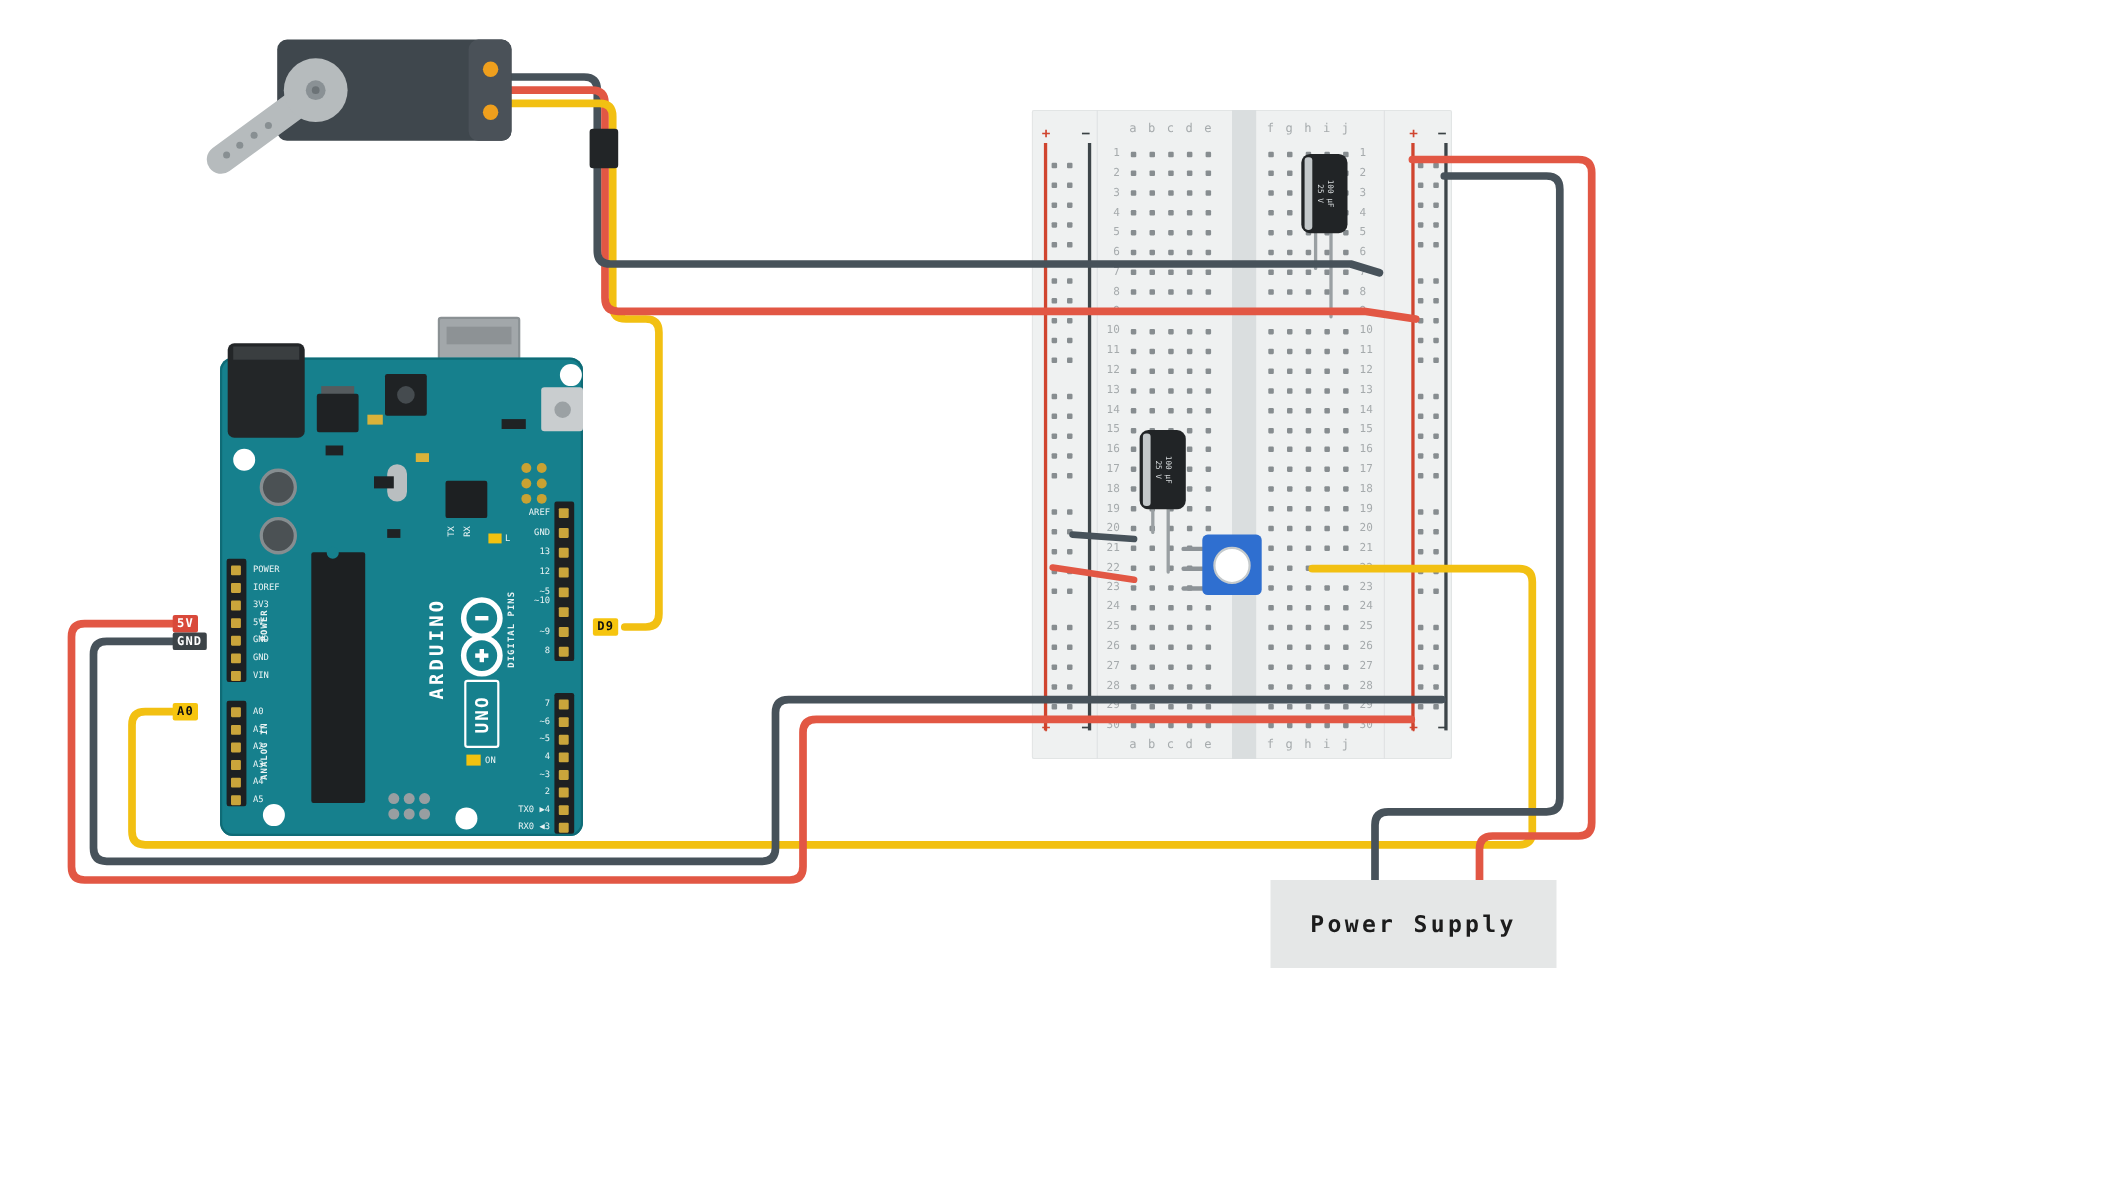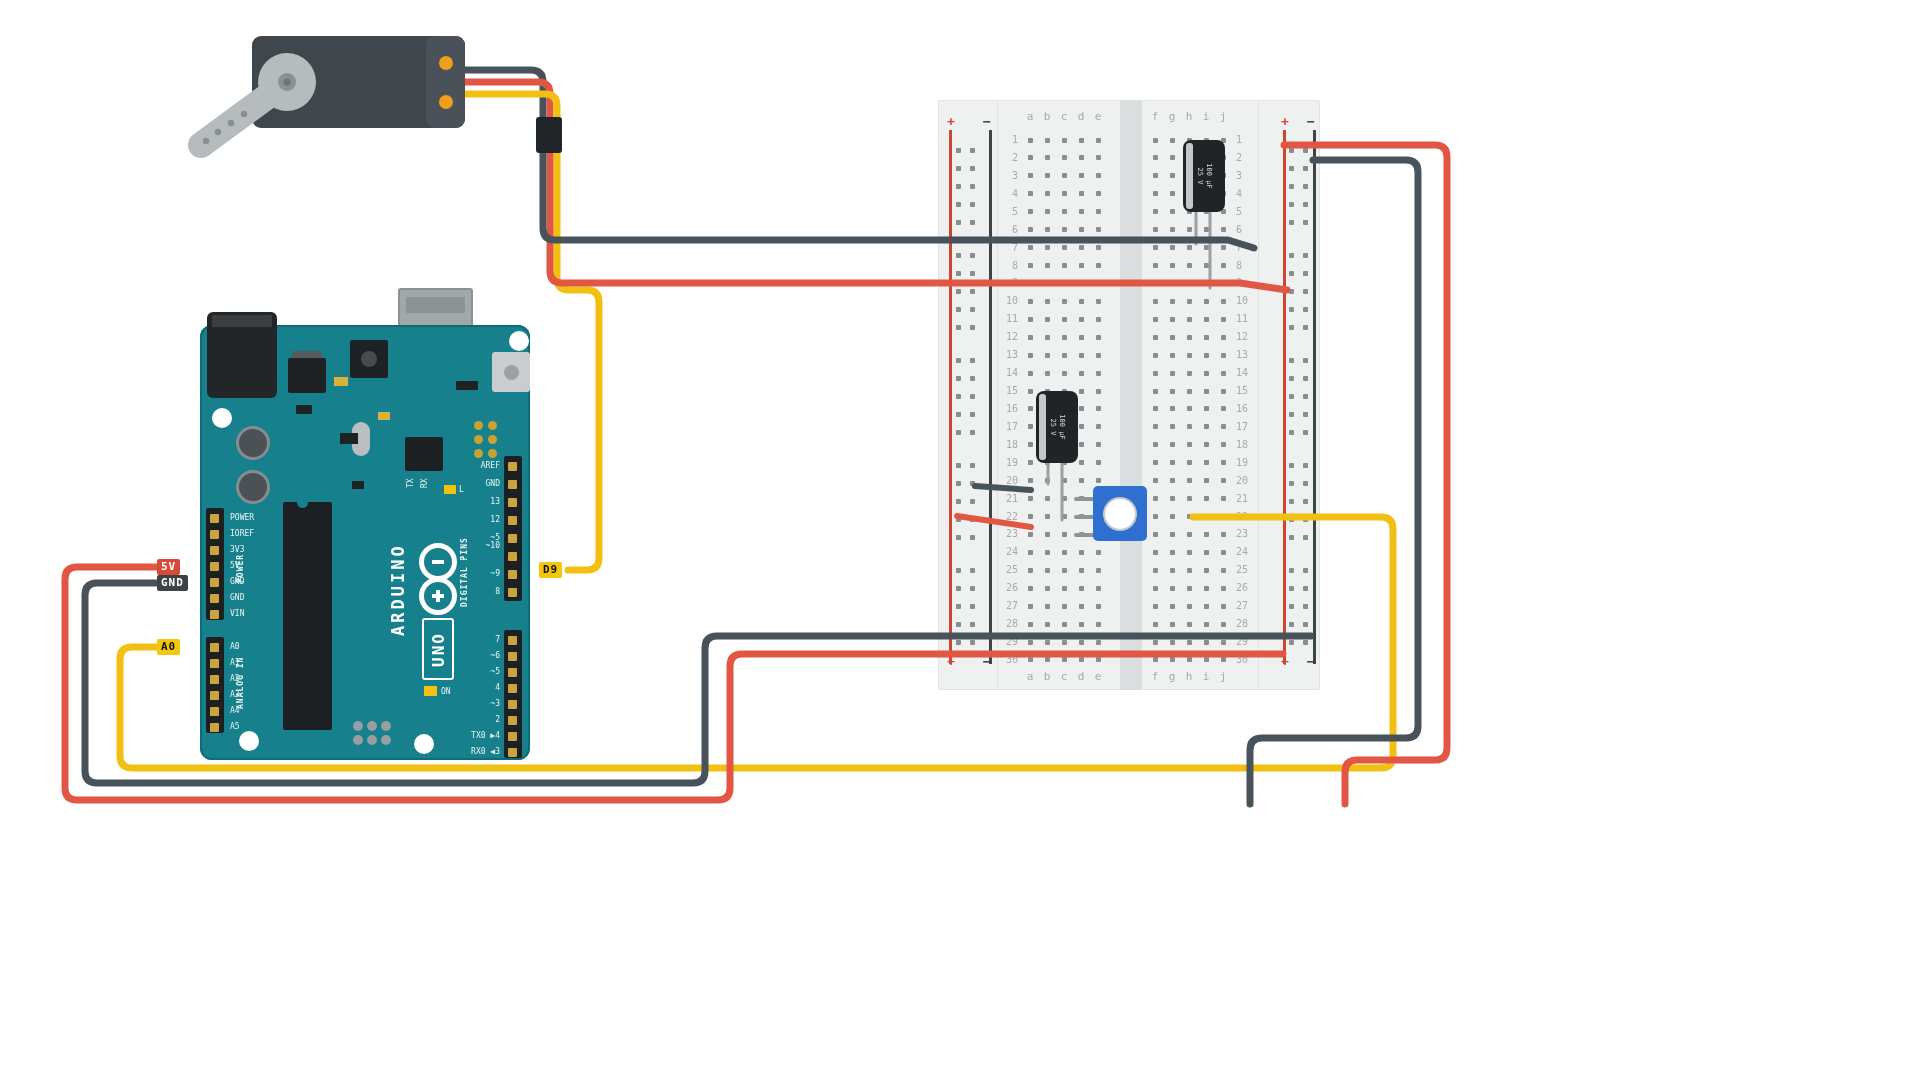--- a/index.html
+++ b/index.html
@@ -747,19 +747,22 @@
     <div class="cap-stripe"></div>
     <div class="cap-text">
       <span>100 µF</span><br>
       <span>25 V</span>
     </div>
   </div>
   <div id="potentiometer">
     <div id="pot-knob"></div>
   </div>
 
+  <div id="power-supply">
+    <span>Power Supply</span>
+  </div>
 
   <div class="tag" style="left:157px;top:559px;background:#d9493a;color:#fff">5V</div>
   <div class="tag" style="left:157px;top:575px;background:#3c4347;color:#fff">GND</div>
   <div class="tag" style="left:157px;top:639px;background:#f6c50f;color:#111">A0</div>
   <div class="tag" style="left:539px;top:562px;background:#f6c50f;color:#111">D9</div>
 
 </div>
 
 </body></html>

